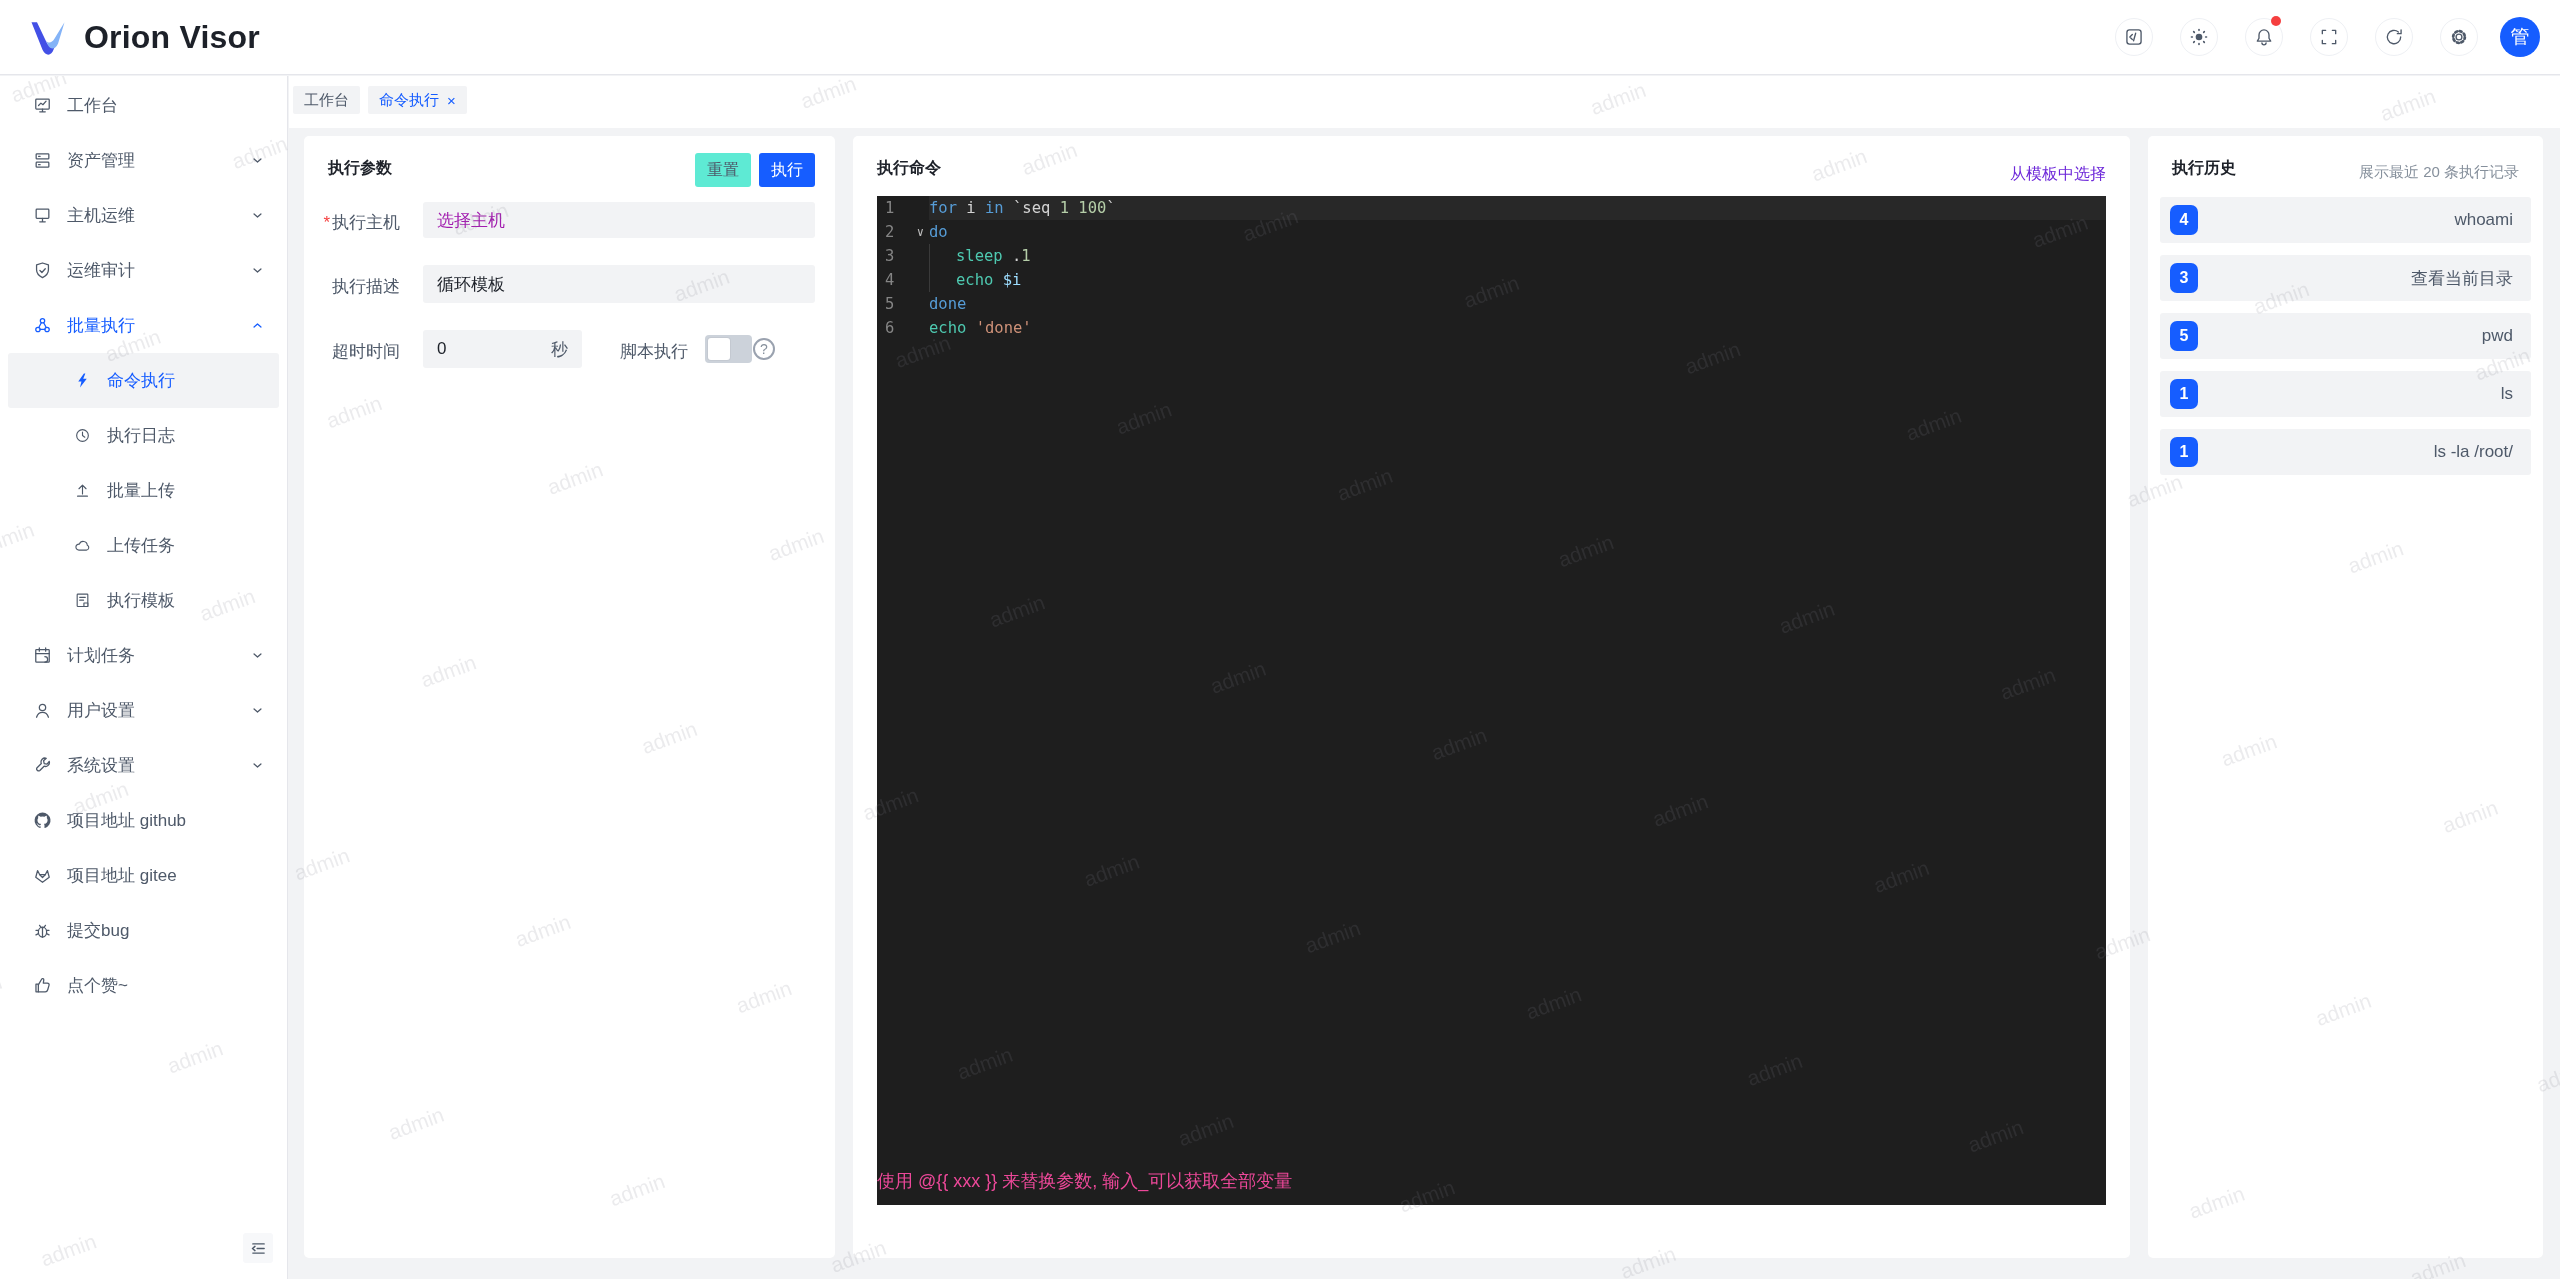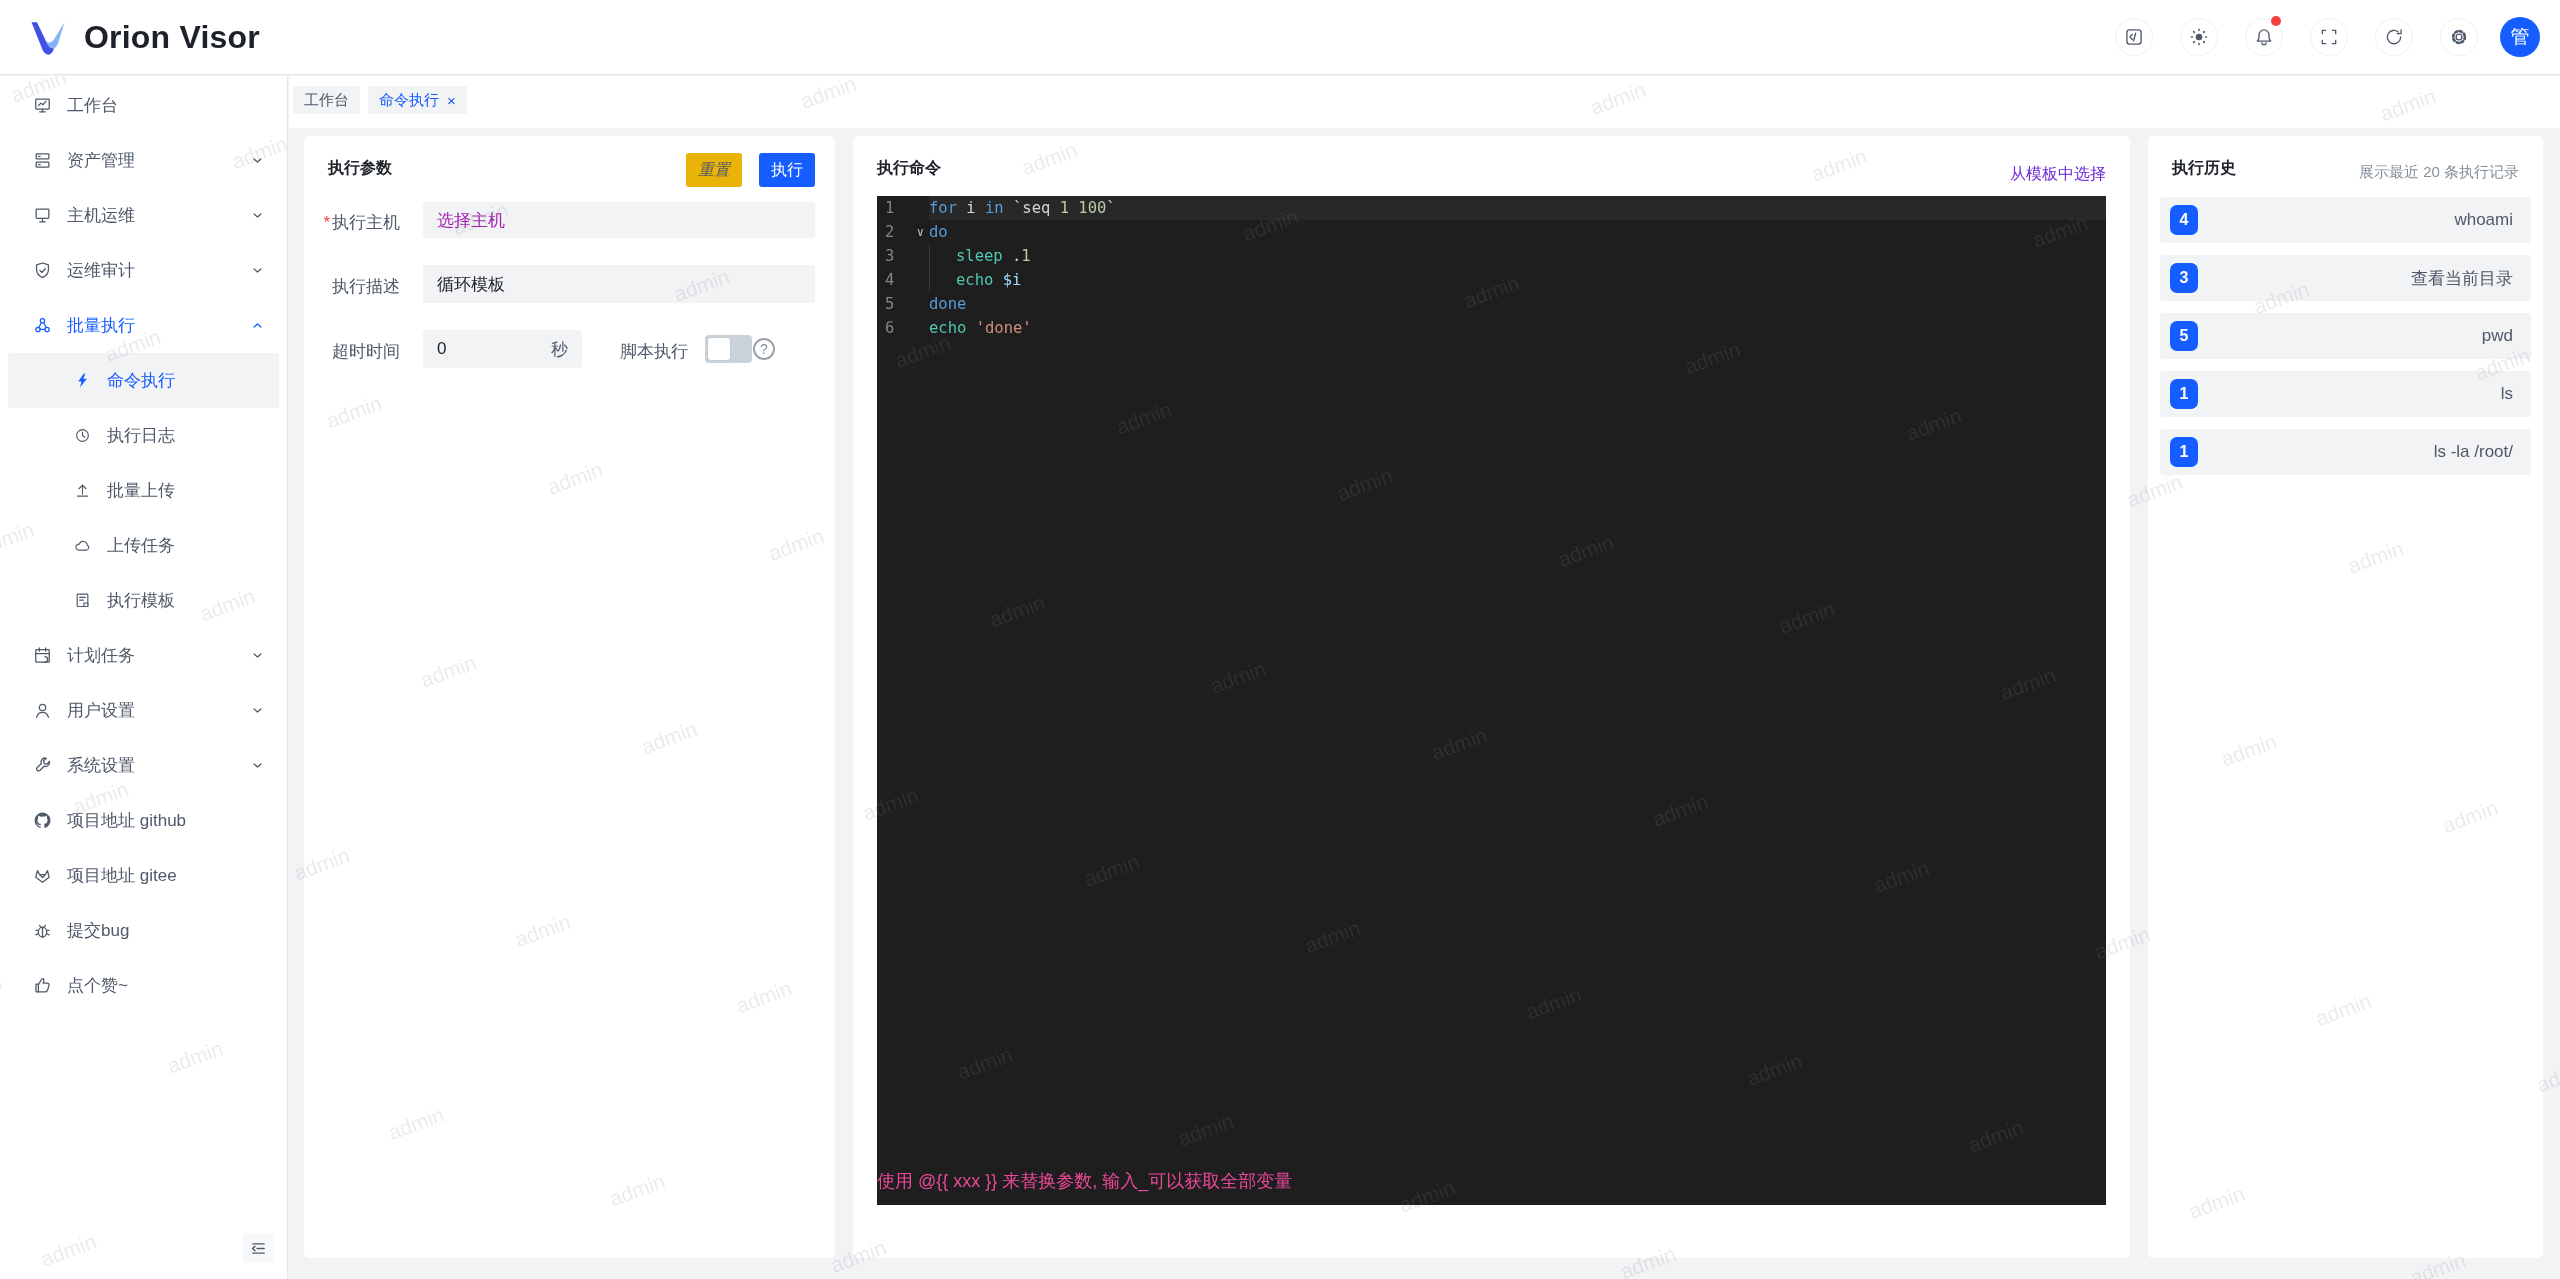--- a/index.html
+++ b/index.html
@@ -42,21 +42,21 @@
 
   
   .panel { position:absolute; background:#fff; border-radius:5px; z-index:1; }
   #panel-params  { left:304px;  top:136px; width:531px;  height:1122px; }
   #panel-command { left:853px;  top:136px; width:1277px; height:1122px; }
   #panel-history { left:2148px; top:136px; width:395px;  height:1122px; }
   .panel-title { position:absolute; left:24px; top:22px; font-size:16px; font-weight:bold; color:#1d2129; }
 
   
   .btn { position:absolute; top:17px; height:34px; border:none; border-radius:3px; font-size:16px; font-family:inherit; display:flex; align-items:center; justify-content:center; cursor:pointer; }
-  .btn-reset { right:93px; width:56px; background:#eab308; color:#4e5969;font-style:italic; }
+  .btn-reset { right:84px; width:56px; background:#5eead4; color:#4e5969; }
   .btn-run   { right:20px; width:56px; background:#165dff; color:#fff; }
   .f-label { position:absolute; left:0; width:96px; text-align:right; font-size:17px; color:#4e5969; }
   .f-required { color:#f53f3f; margin-right:2px; }
   .f-input { position:absolute; left:119px; right:20px; background:#f2f3f5; border-radius:3px; display:flex; align-items:center; padding:0 14px; font-size:17px; cursor:text; }
   .link-blue { color:#a21caf; cursor:pointer; }
   .toggle { position:absolute; left:401px; top:199px; width:47px; height:28px; background:#ccd2da; border-radius:4px; cursor:pointer; }
   .toggle-knob { position:absolute; left:3px; top:3px; width:22px; height:22px; background:#fff; border-radius:3px; box-shadow:0 0 0 1px rgba(0,0,0,.04); }
   .help-icon { position:absolute; left:449px; top:202px; width:22px; height:22px; border:2px solid #9aa2af; border-radius:50%; color:#86909c; font-size:14px; display:flex; align-items:center; justify-content:center; }
 
   

